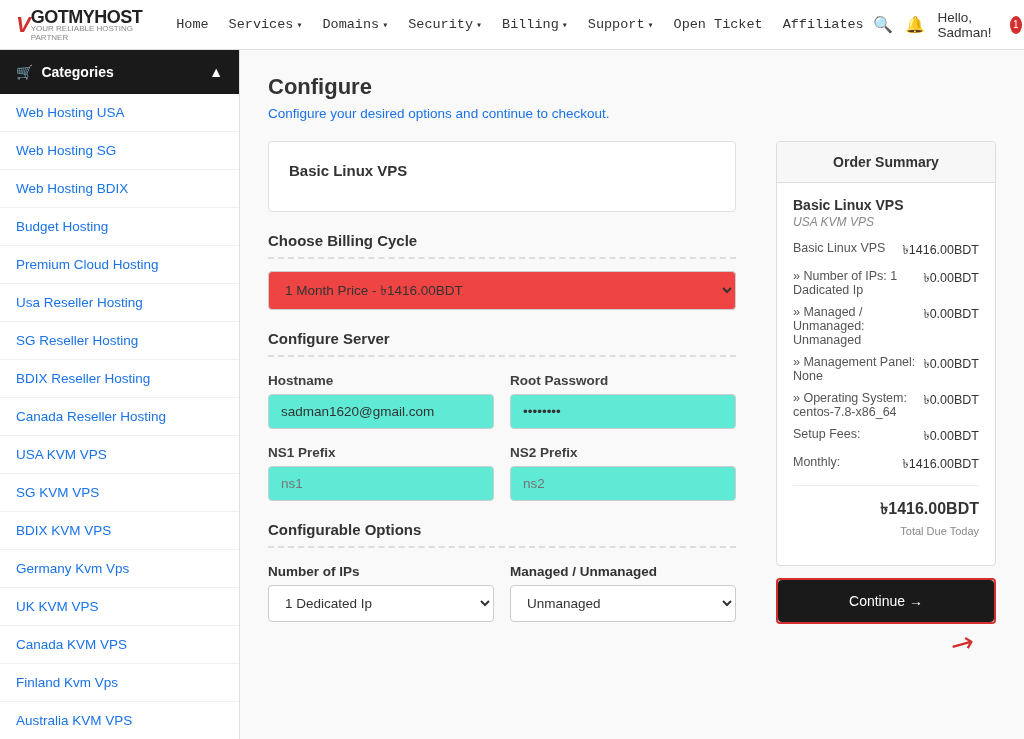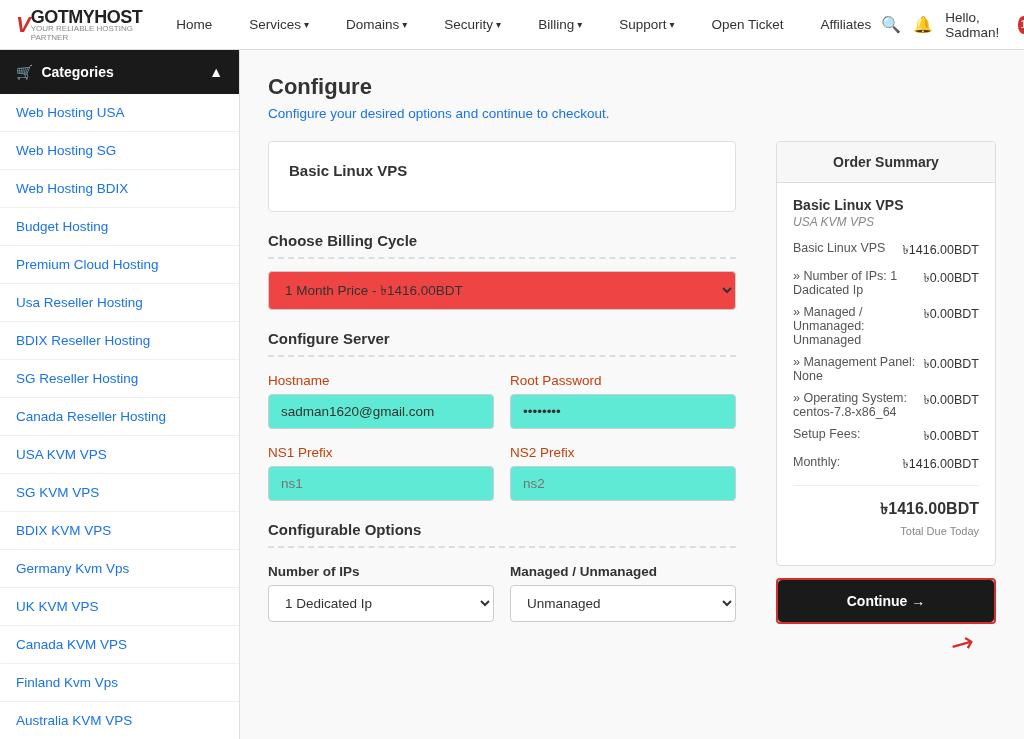--- a/index.html
+++ b/index.html
@@ -32,22 +32,23 @@
       font-size: 18px;
       font-weight: 900;
       color: #d32f2f;
       letter-spacing: -0.5px;
     }
     .logo-text span { color: #222; }
     .logo-sub { font-size: 8px; color: #888; display: block; margin-top: -4px; }
     .nav-links {
       display: flex;
       align-items: center;
-      gap: 17px;
+      gap: 0;
       flex: 1;
+      font-family: Liberation Mono, monospace;
     }
     .nav-item {
       padding: 4px 10px;
       color: #333;
       font-size: 13.5px;
       cursor: pointer;
       display: flex;
       align-items: center;
       gap: 3px;
       text-decoration: none;
@@ -166,22 +167,22 @@
     
     .form-grid {
       display: grid;
       grid-template-columns: 1fr 1fr;
       gap: 16px;
       margin-top: 16px;
     }
     .form-group label {
       display: block;
       font-size: 13.5px;
-      font-weight: normal;
-      color: #c2410c;
+      font-weight: bold;
+      color: #404040;
       margin-bottom: 6px;
     }
     .form-group input {
       width: 100%;
       padding: 9px 12px;
       border: 1px solid #ccc;
       border-radius: 4px;
       font-size: 13.5px;
       background: #5eead4;
       color: #333;
@@ -269,21 +270,21 @@
       text-align: right;
       margin-bottom: 14px;
     }
     .btn-continue {
       width: 100%;
       background: #1a1a1a;
       color: #fff;
       border: none;
       padding: 13px;
       font-size: 14px;
-      font-weight: bold;
+      font-weight: normal;
       border-radius: 4px;
       cursor: pointer;
       display: flex;
       align-items: center;
       justify-content: center;
       gap: 6px;
     }
 
     .highlight-box {
       border: 2px solid #d32f2f;
@@ -341,22 +342,22 @@
       </div>
       <span>▲</span>
     </div>
     <div id="sidebar-items">
         <div class="sidebar-item">Web Hosting USA</div>
         <div class="sidebar-item">Web Hosting SG</div>
         <div class="sidebar-item">Web Hosting BDIX</div>
         <div class="sidebar-item">Budget Hosting</div>
         <div class="sidebar-item">Premium Cloud Hosting</div>
         <div class="sidebar-item">Usa Reseller Hosting</div>
+        <div class="sidebar-item">SG Reseller Hosting</div>
         <div class="sidebar-item">BDIX Reseller Hosting</div>
-        <div class="sidebar-item">SG Reseller Hosting</div>
         <div class="sidebar-item">Canada Reseller Hosting</div>
         <div class="sidebar-item">USA KVM VPS</div>
         <div class="sidebar-item">SG KVM VPS</div>
         <div class="sidebar-item">BDIX KVM VPS</div>
         <div class="sidebar-item">Germany Kvm Vps</div>
         <div class="sidebar-item">UK KVM VPS</div>
         <div class="sidebar-item">Canada KVM VPS</div>
         <div class="sidebar-item">Finland Kvm Vps</div>
         <div class="sidebar-item">Australia KVM VPS</div>
       </div>

